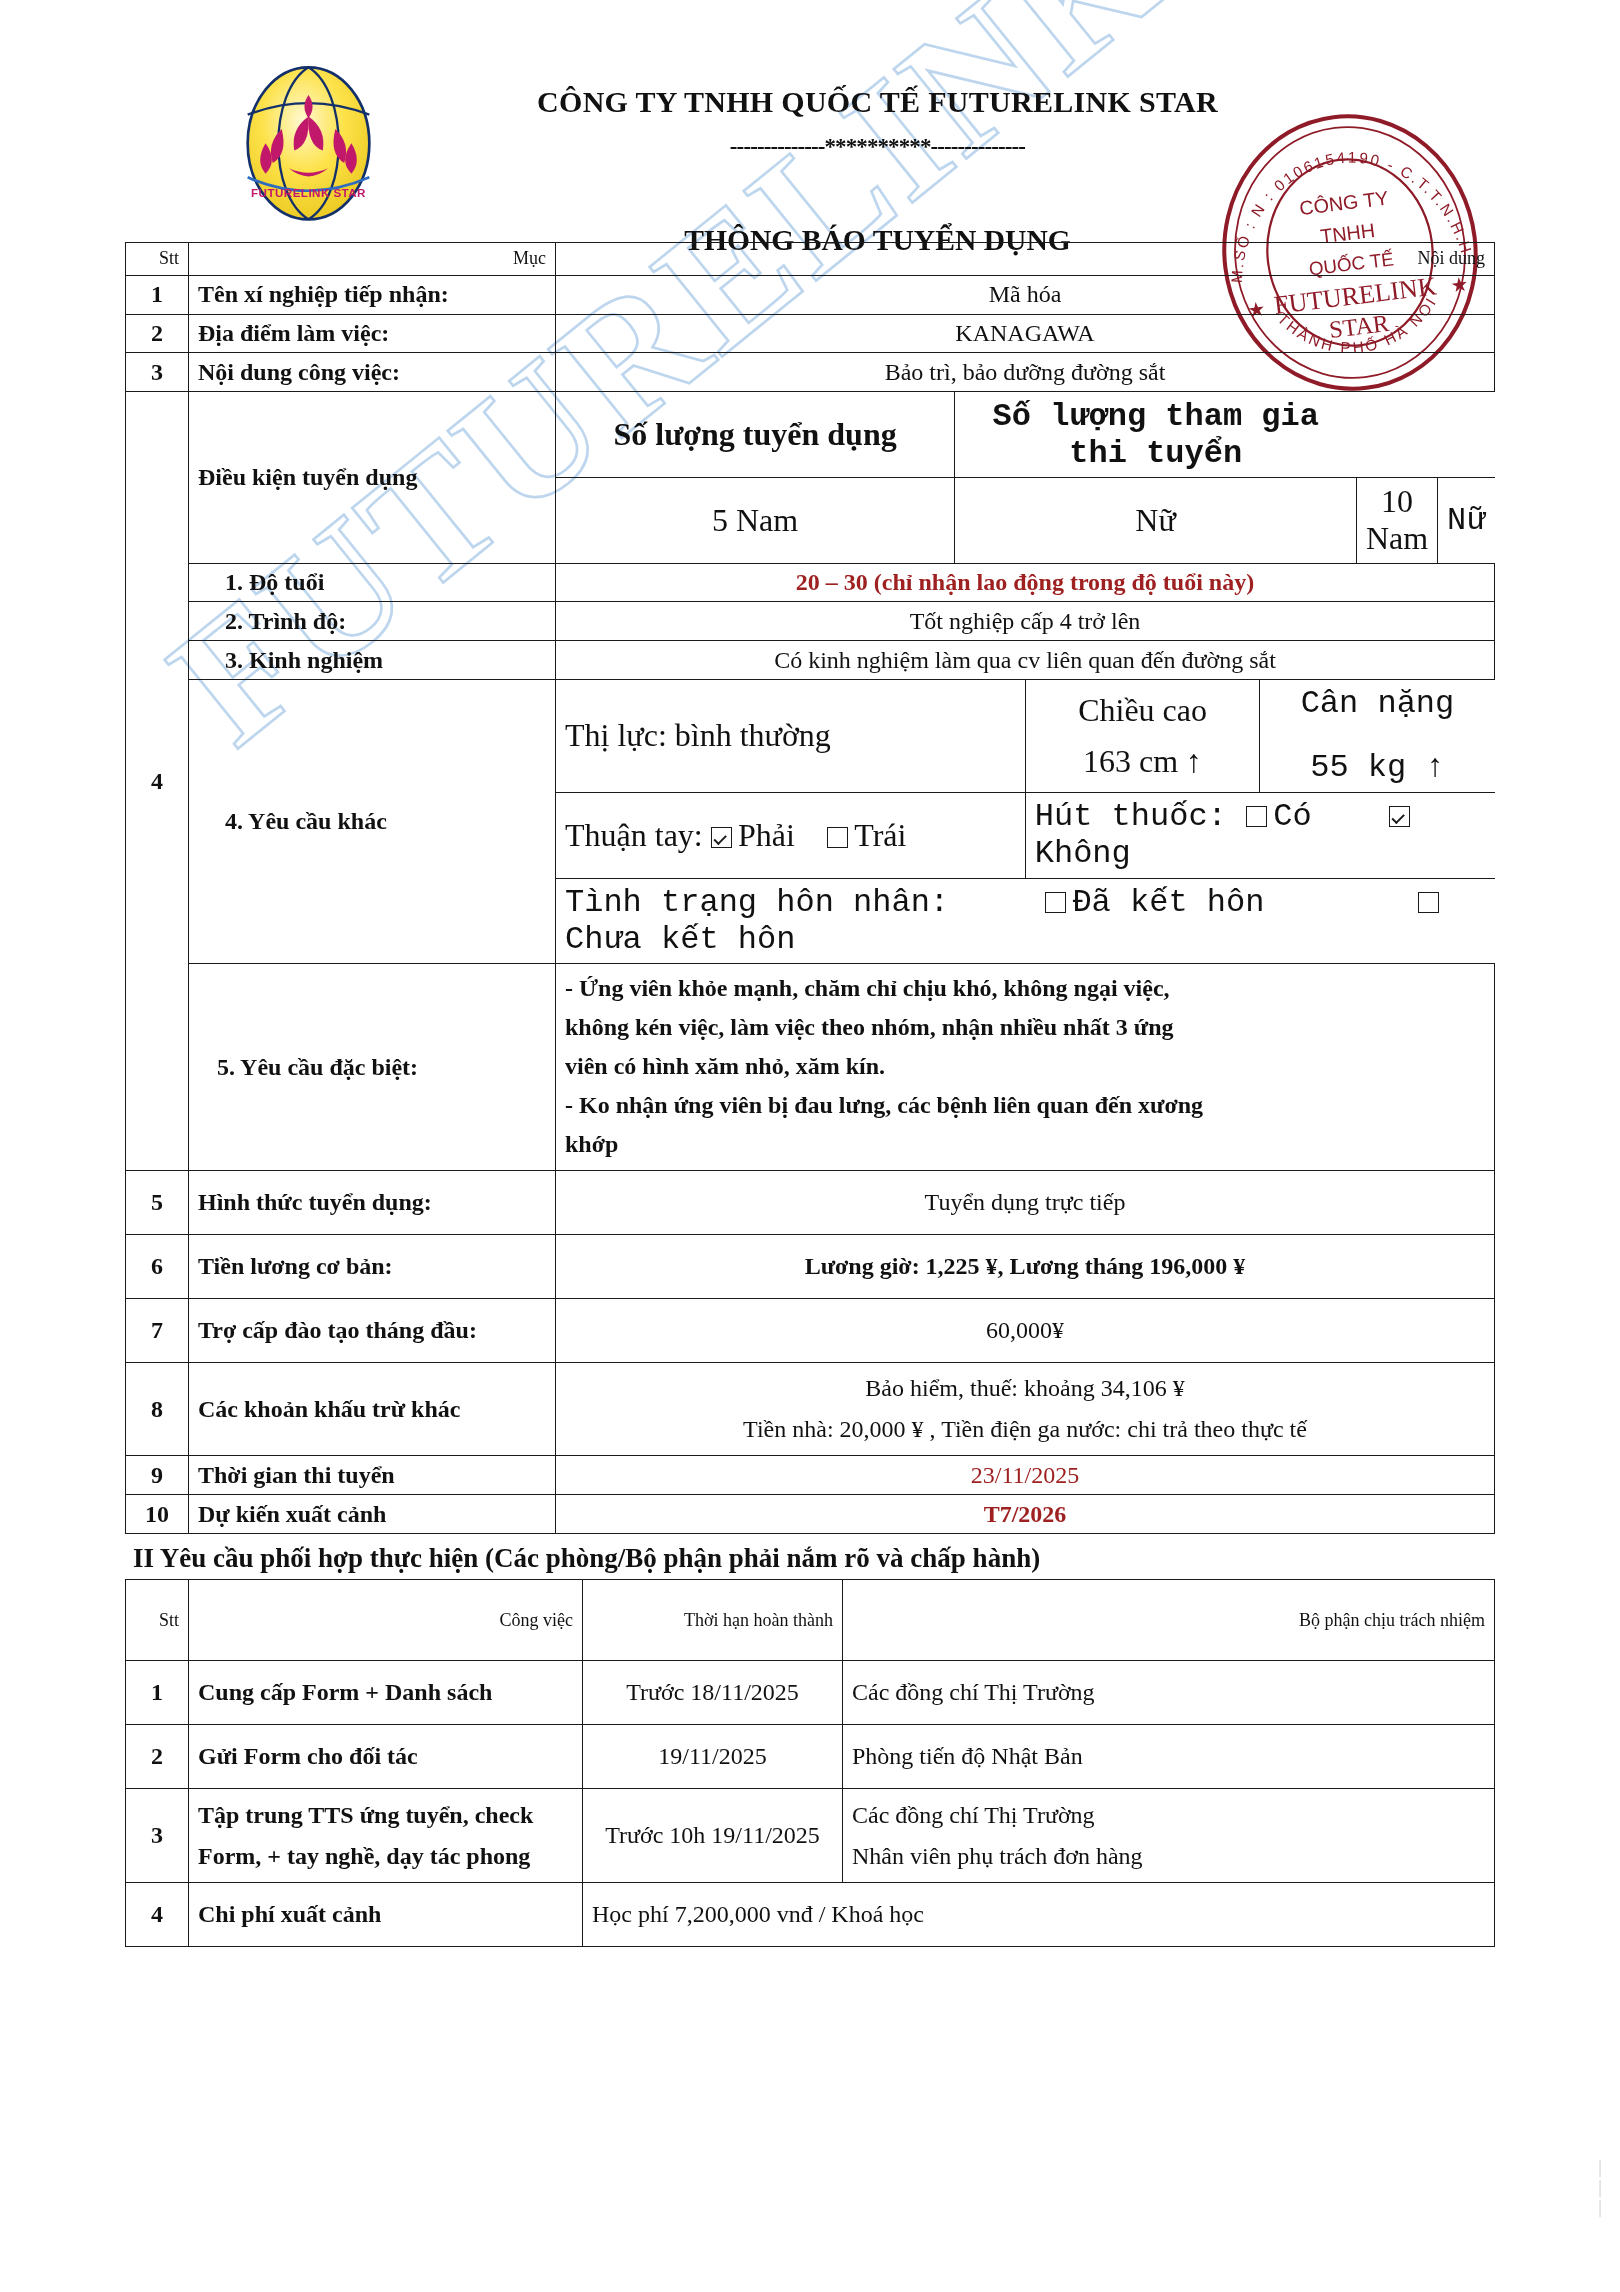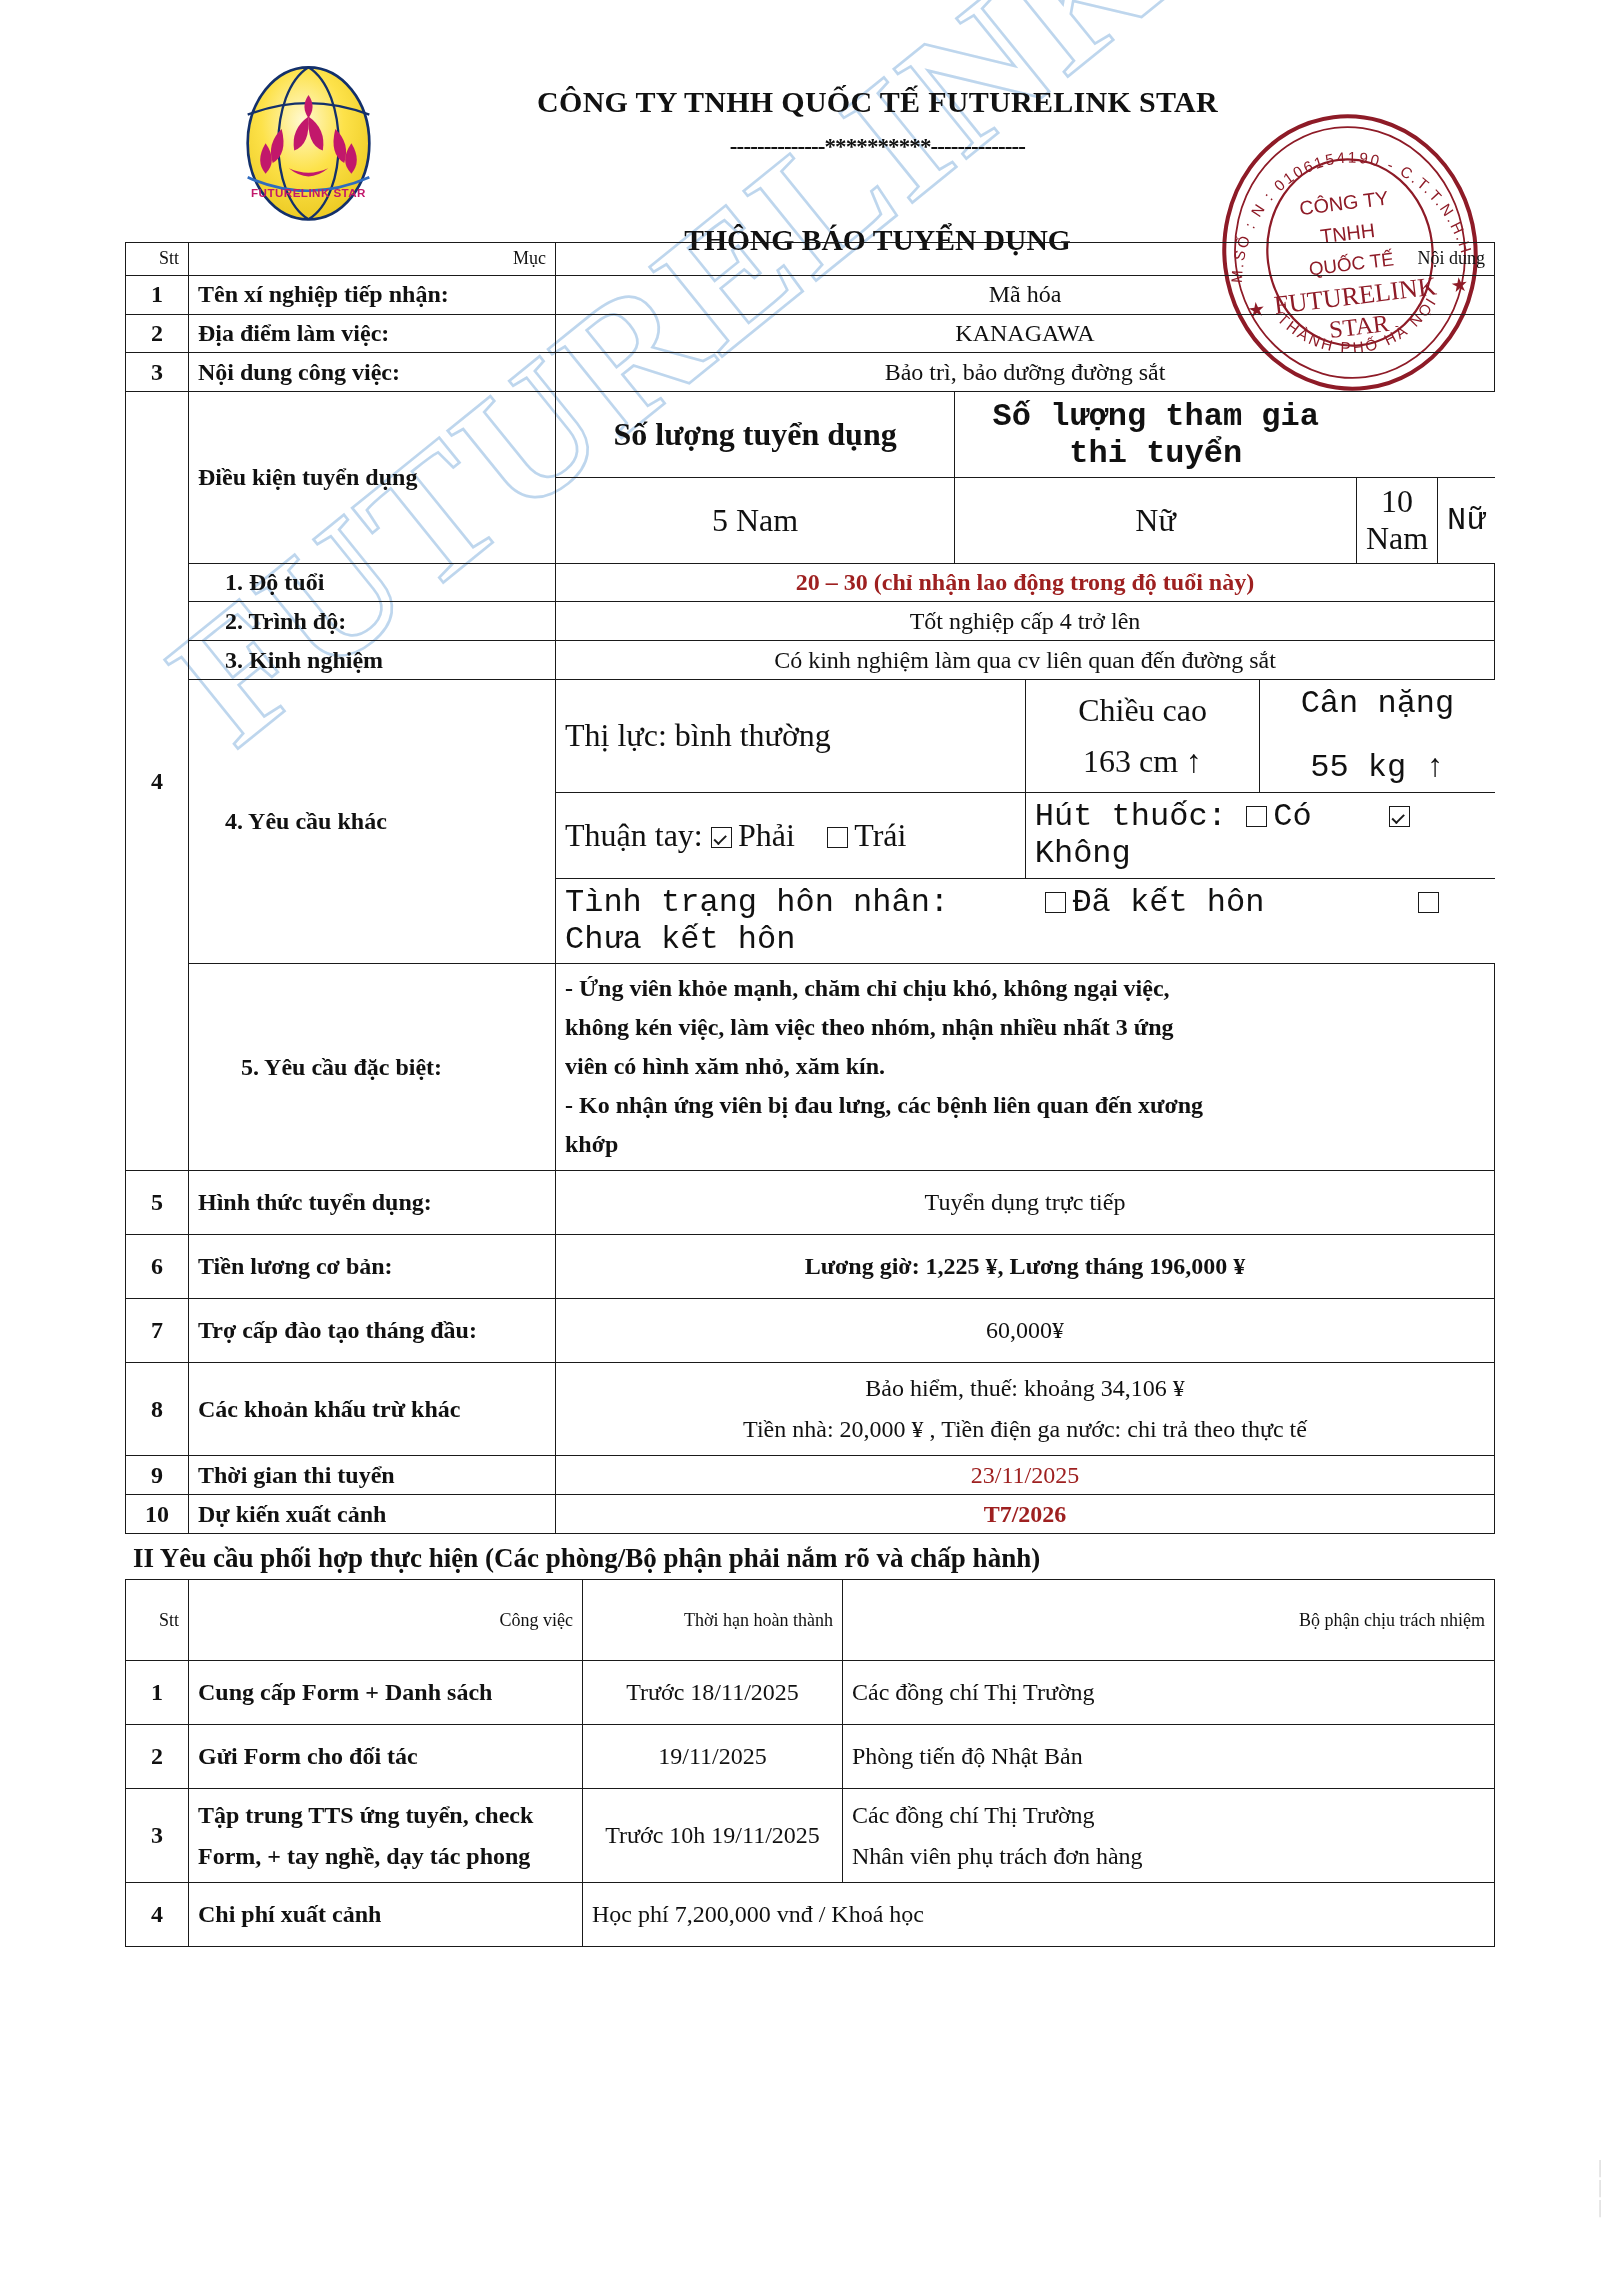--- a/index.html
+++ b/index.html
@@ -309,21 +309,21 @@
                 &nbsp;&nbsp;&nbsp;&nbsp;&nbsp;&nbsp;
                 <span class="cb"></span><span>Chưa kết hôn</span>
               </td>
             </tr>
           </tbody>
             </table>
         </td>
       </tr>
 
       <tr>
-        <td class="lft bold" style="padding-left:52px">5.  Yêu cầu đặc biệt:</td>
+        <td class="lft bold" style="padding-left:28px">5.  Yêu cầu đặc biệt:</td>
         <td class="lft spec">
           <p>- Ứng viên khỏe mạnh, chăm chỉ chịu khó, không ngại việc,</p>
           <p>không kén việc, làm việc theo nhóm, nhận nhiều nhất 3 ứng</p>
           <p>viên có hình xăm nhỏ, xăm kín.</p>
           <p>- Ko nhận ứng viên bị đau lưng, các bệnh liên quan đến xương</p>
           <p>khớp</p>
         </td>
       </tr>
 
       <tr class="tall">

